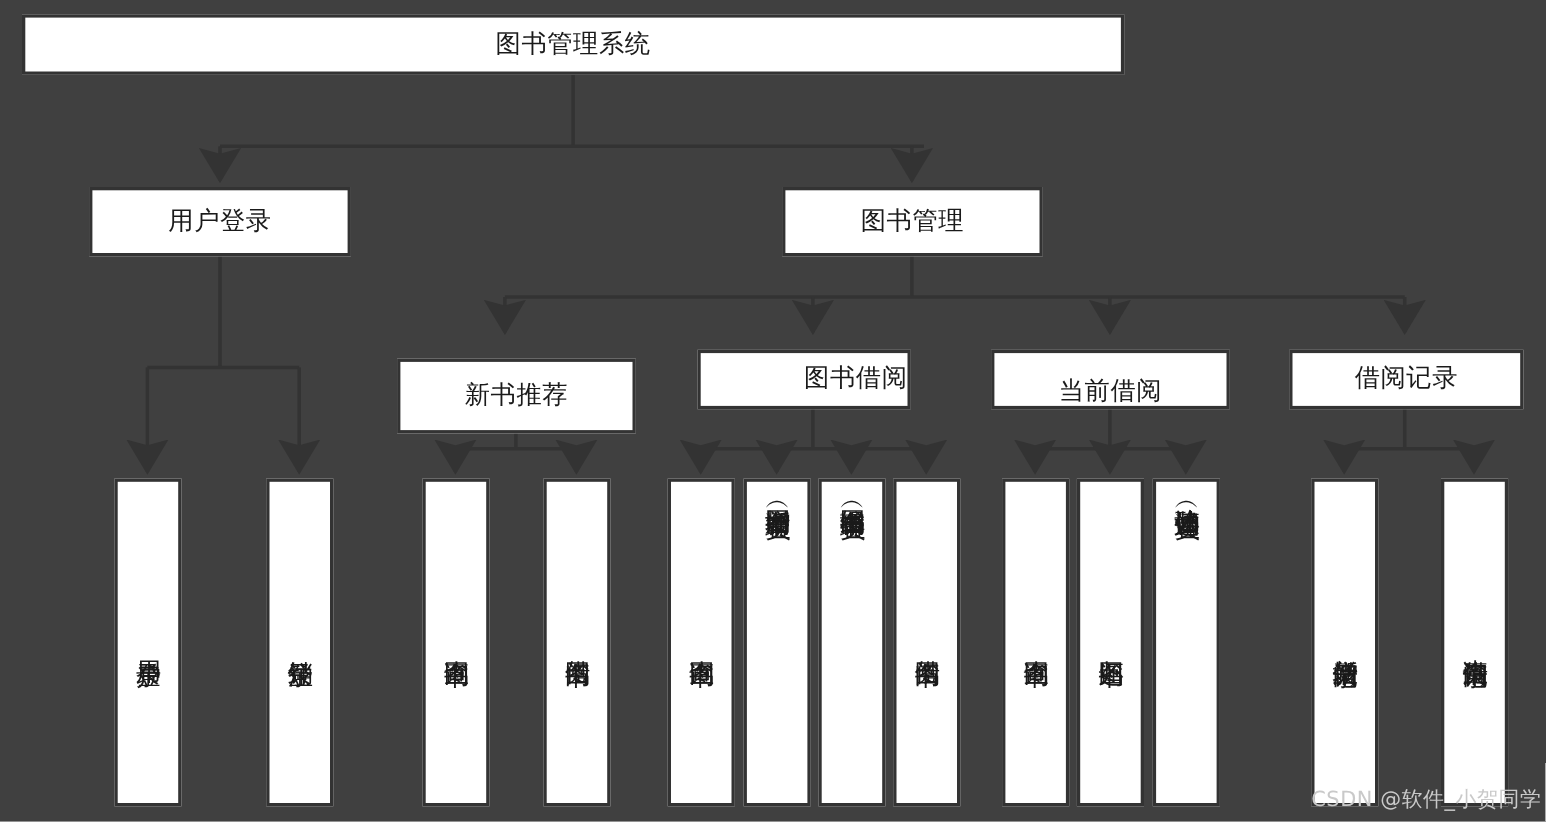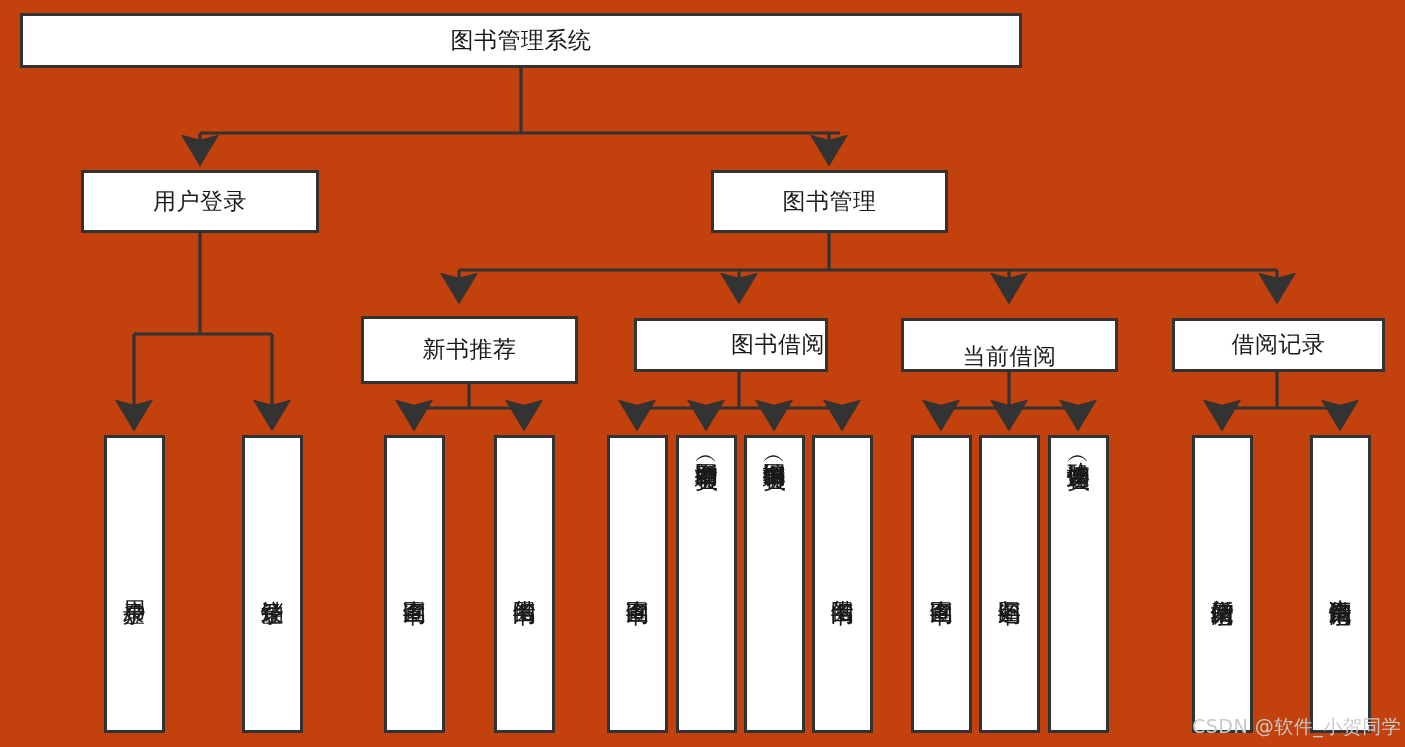--- a/index.html
+++ b/index.html
@@ -8,21 +8,21 @@
     padding: 0;
     background: #ffffff;
   }
   body {
     font-family: "DejaVu Sans", "Liberation Sans", sans-serif;
   }
   #canvas {
     position: relative;
     width: 1405px;
     height: 747px;
-    background: #c2410c;
+    background: #404040;
     overflow: hidden;
   }
   svg.connectors {
     position: absolute;
     left: 0;
     top: 0;
     width: 1405px;
     height: 747px;
     pointer-events: none;
   }
@@ -131,21 +131,21 @@
   </div>
 
   <div class="node h" style="left:81px; top:170px; width:238px; height:63px;">
     <span class="label">用户登录</span>
   </div>
 
   <div class="node h" style="left:711px; top:170px; width:237px; height:63px;">
     <span class="label">图书管理</span>
   </div>
 
-  <div class="node h" style="left:361px; top:316px; width:217px; height:68px;">
+  <div class="node h" style="left:361px; top:326px; width:217px; height:68px;">
     <span class="label">新书推荐</span>
   </div>
 
   <div class="node h" style="left:634px; top:318px; width:194px; height:54px;justify-content:flex-end;">
     <span class="label">图书借阅</span>
   </div>
 
   <div class="node h" style="left:901px; top:318px; width:217px; height:54px;align-items:flex-end;">
     <span class="label">当前借阅</span>
   </div>

